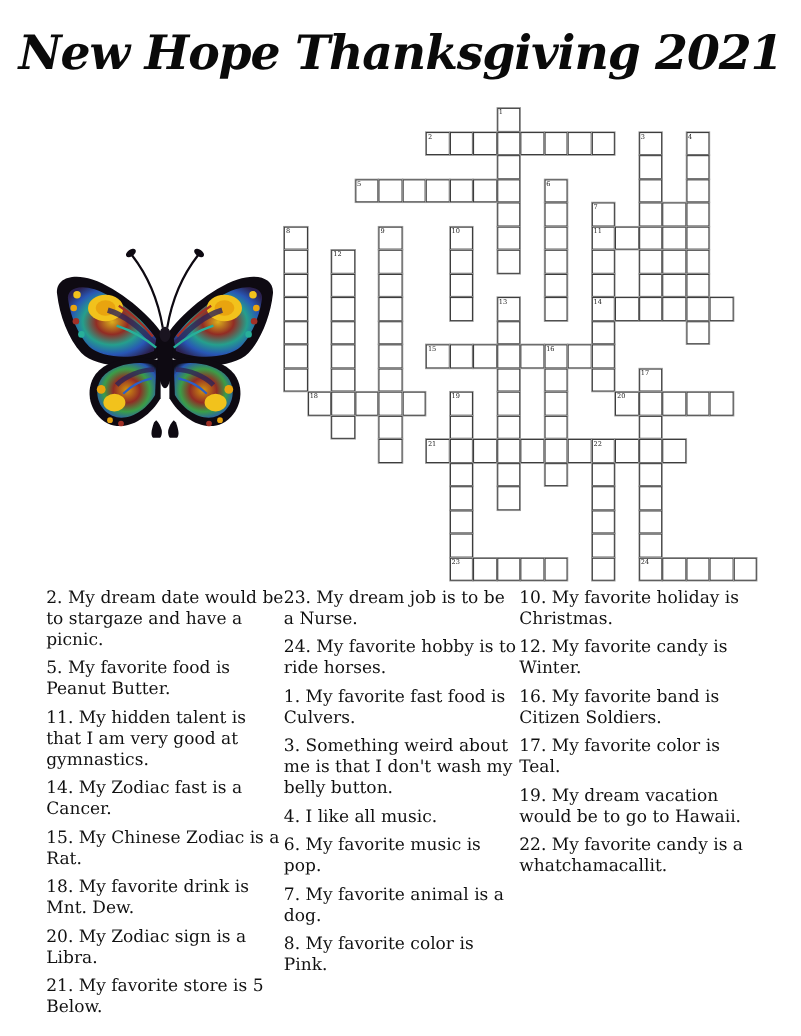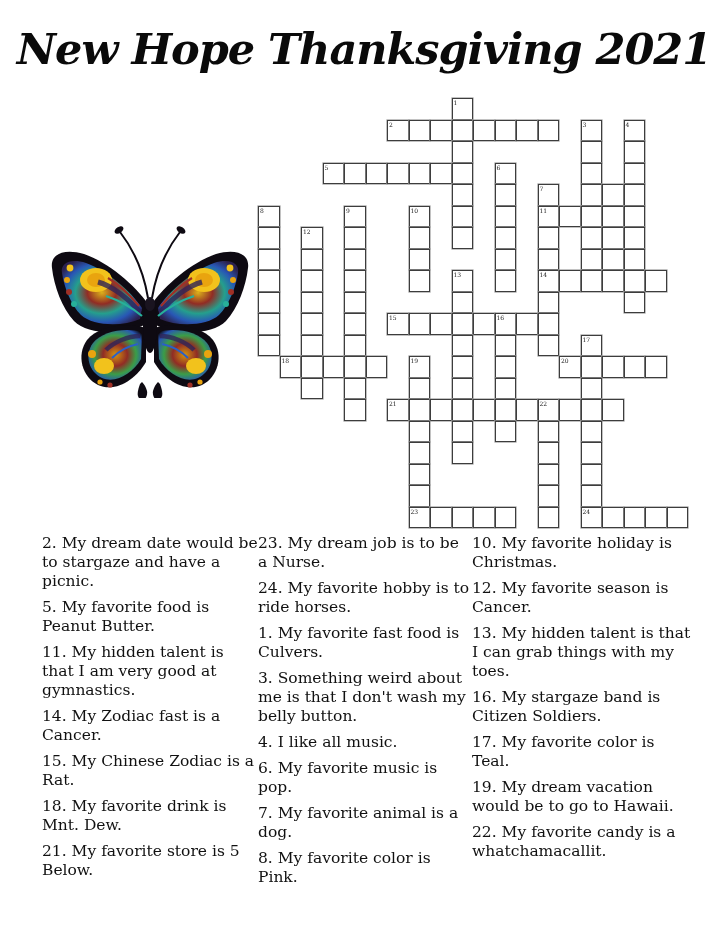--- a/index.html
+++ b/index.html
@@ -287,35 +287,35 @@
       <div class="cell" style="left: 666.5px; top: 506.5px; width: 21.5px; height: 21.5px; border-color: rgb(61, 61, 61);"></div>
     </div>
 
   <div class="clue-col" id="clue-col-0">
       <p class="clue"><b>2. </b><span>My dream date would be to stargaze and have a picnic.</span></p>
       <p class="clue"><b>5. </b><span>My favorite food is Peanut Butter.</span></p>
       <p class="clue"><b>11. </b><span>My hidden talent is that I am very good at gymnastics.</span></p>
       <p class="clue"><b>14. </b><span>My Zodiac fast is a Cancer.</span></p>
       <p class="clue"><b>15. </b><span>My Chinese Zodiac is a Rat.</span></p>
       <p class="clue"><b>18. </b><span>My favorite drink is Mnt. Dew.</span></p>
+      <p class="clue"><b>20. </b><span>My Zodiac sign is a Libra.</span></p>
       <p class="clue"><b>21. </b><span>My favorite store is 5 Below.</span></p>
     </div>
   <div class="clue-col" id="clue-col-1">
       <p class="clue"><b>23. </b><span>My dream job is to be a Nurse.</span></p>
       <p class="clue"><b>24. </b><span>My favorite hobby is to ride horses.</span></p>
       <p class="clue"><b>1. </b><span>My favorite fast food is Culvers.</span></p>
       <p class="clue"><b>3. </b><span>Something weird about me is that I don't wash my belly button.</span></p>
       <p class="clue"><b>4. </b><span>I like all music.</span></p>
       <p class="clue"><b>6. </b><span>My favorite music is pop.</span></p>
       <p class="clue"><b>7. </b><span>My favorite animal is a dog.</span></p>
       <p class="clue"><b>8. </b><span>My favorite color is Pink.</span></p>
     </div>
   <div class="clue-col" id="clue-col-2">
       <p class="clue"><b>10. </b><span>My favorite holiday is Christmas.</span></p>
-      <p class="clue"><b>12. </b><span>My favorite season is Cancer.</span></p>
-      <p class="clue"><b>13. </b><span>My hidden talent is that I can grab things with my toes.</span></p>
-      <p class="clue"><b>16. </b><span>My stargaze band is Citizen Soldiers.</span></p>
+      <p class="clue"><b>12. </b><span>My favorite candy is Winter.</span></p>
+      <p class="clue"><b>16. </b><span>My favorite band is Citizen Soldiers.</span></p>
       <p class="clue"><b>17. </b><span>My favorite color is Teal.</span></p>
       <p class="clue"><b>19. </b><span>My dream vacation would be to go to Hawaii.</span></p>
       <p class="clue"><b>22. </b><span>My favorite candy is a whatchamacallit.</span></p>
     </div>
 
 </div>
 
 </body></html>

